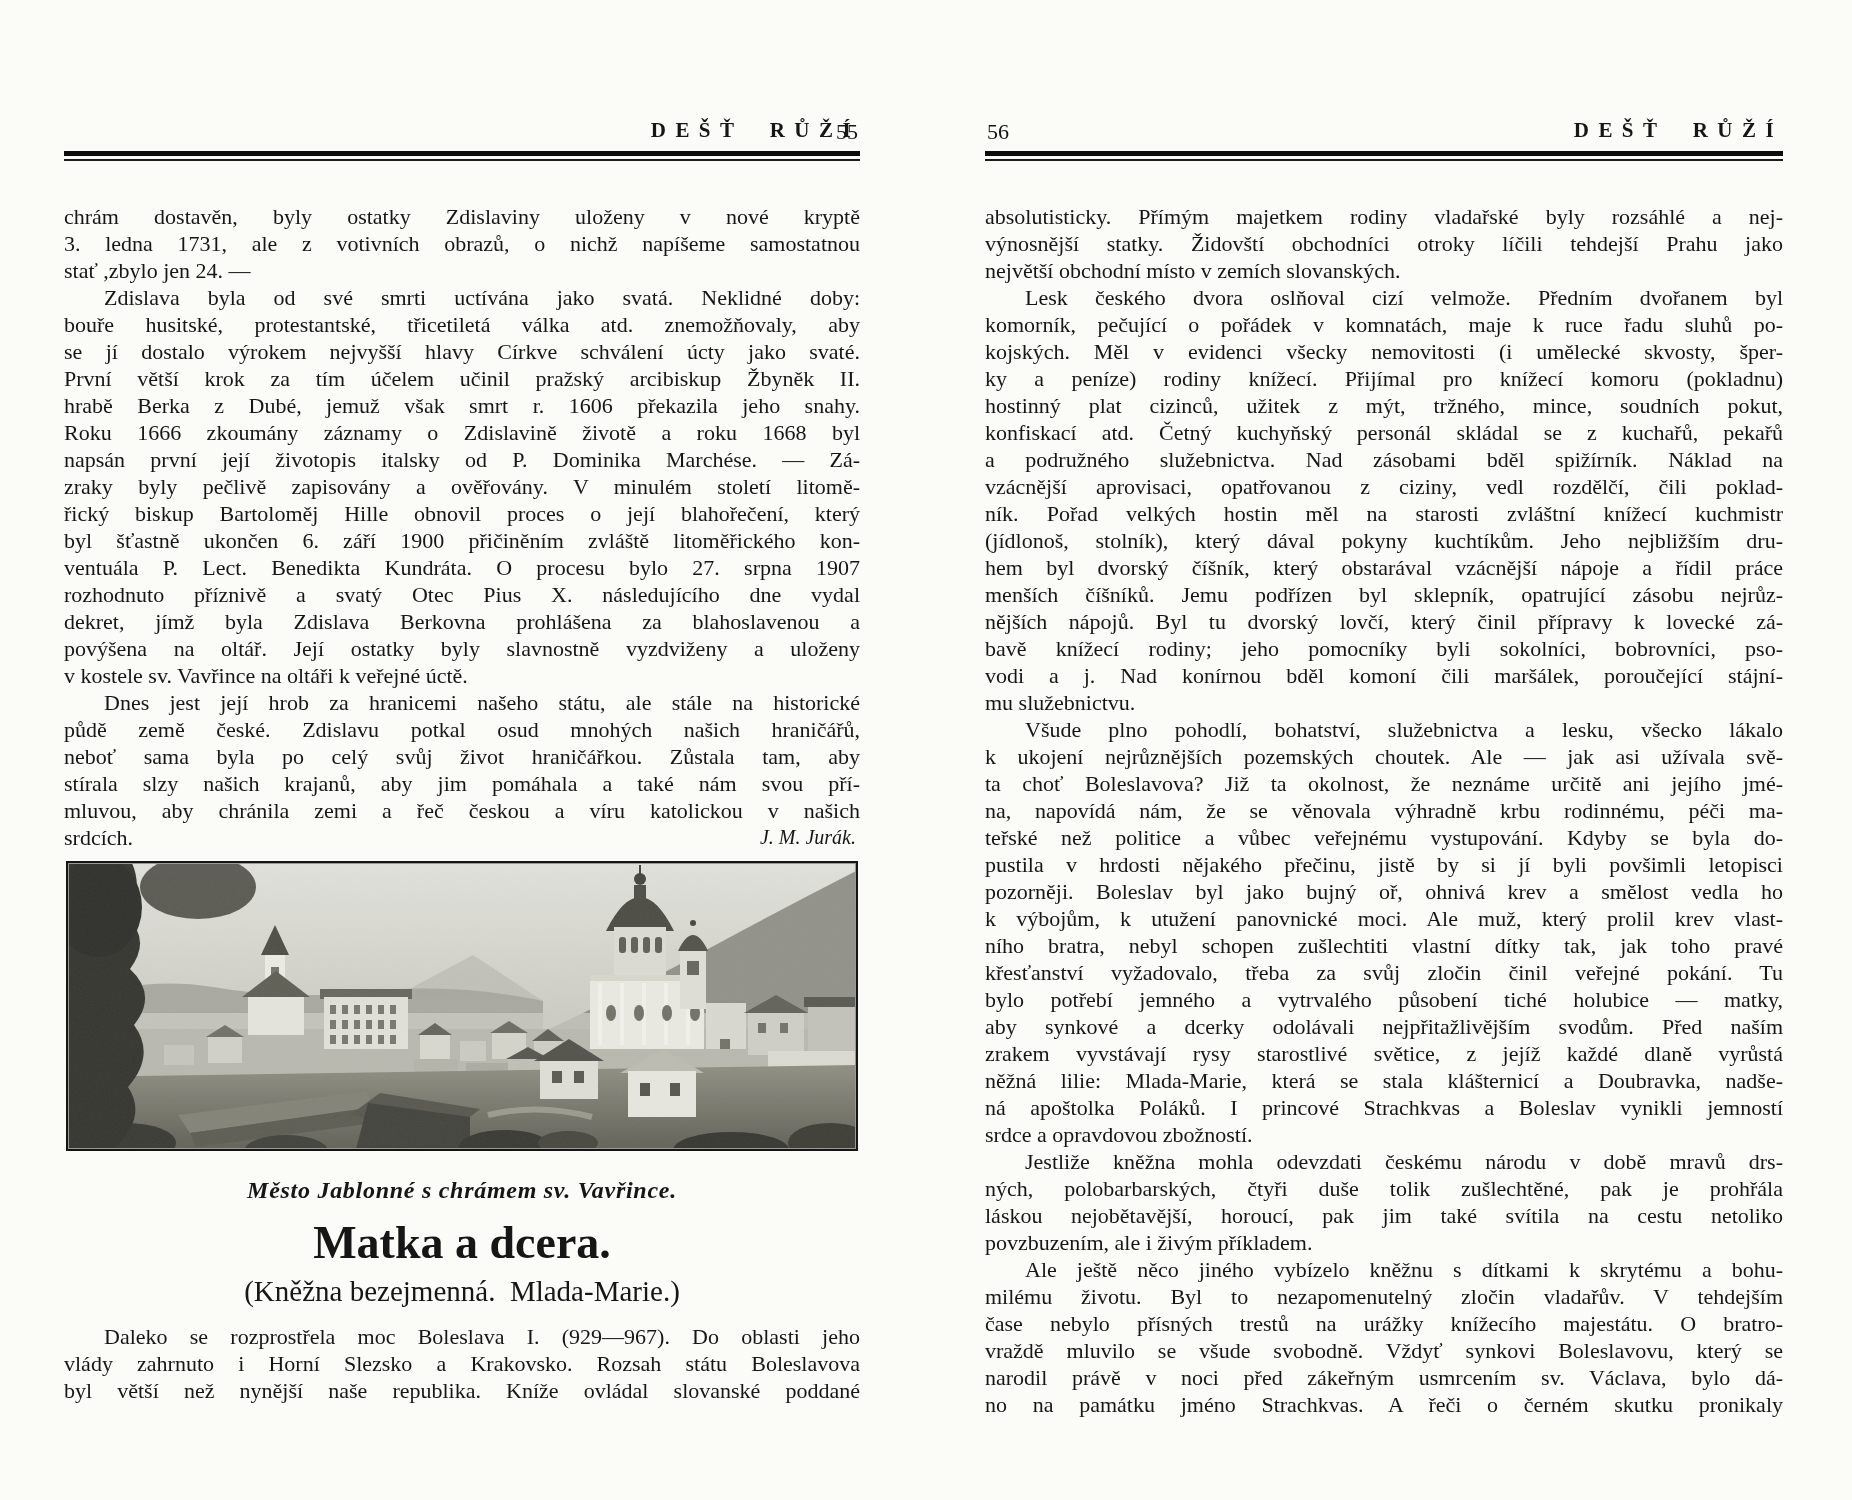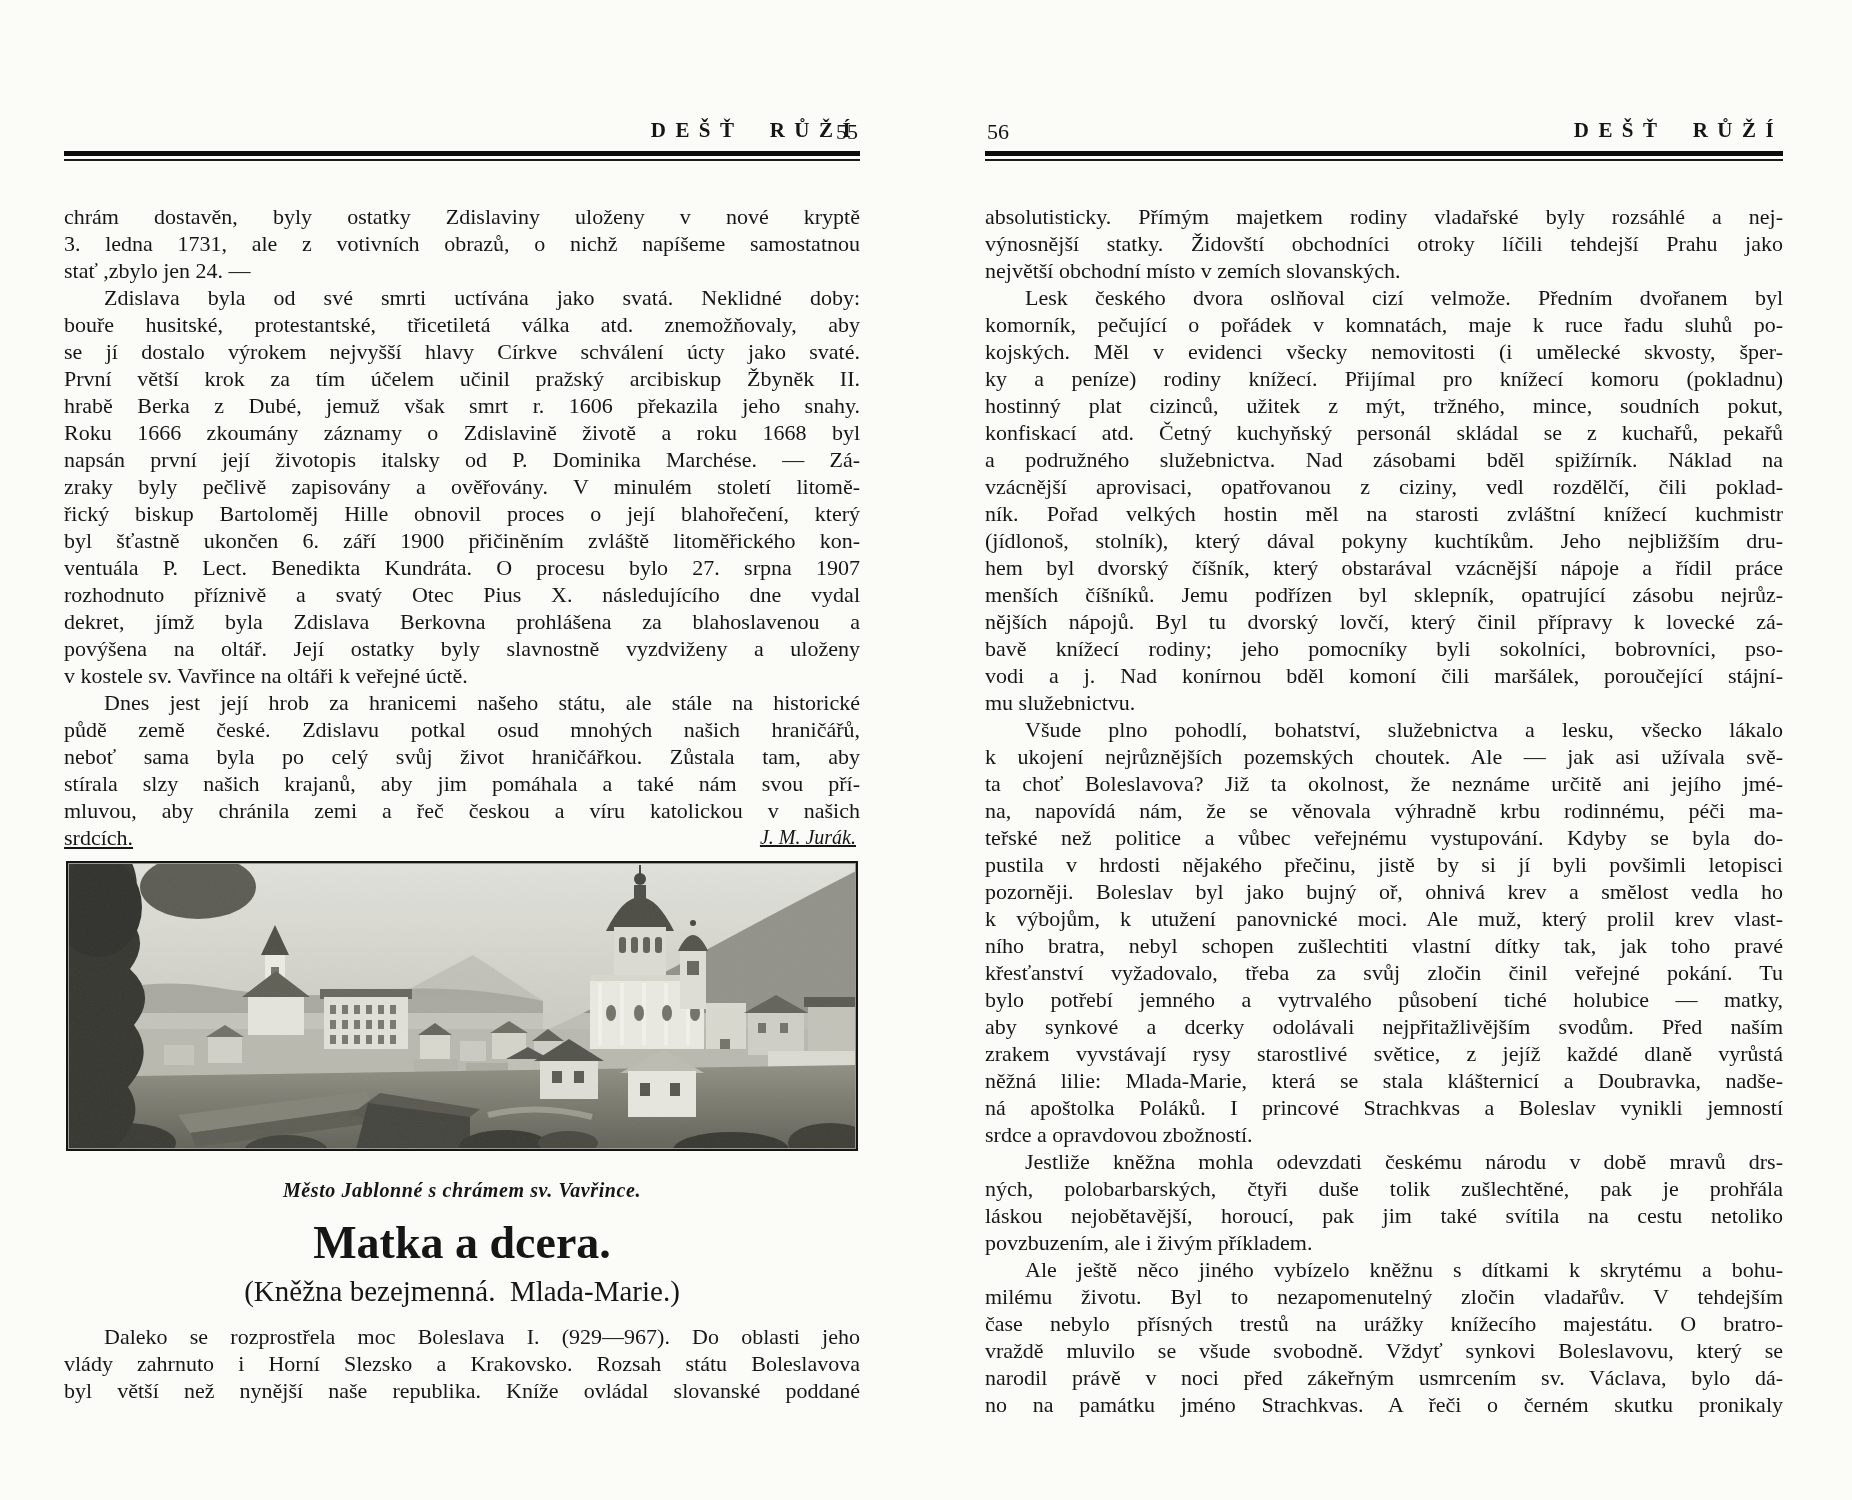--- a/index.html
+++ b/index.html
@@ -26,32 +26,32 @@
   .rule-thin{height:2px;background:#1c1c1c;margin-top:3px;}
 
   .body-text{margin-top:37px;font-size:22px;}
   .para{margin:0;}
   .tline{
     height:27px;line-height:27px;overflow:hidden;
     text-align:justify;text-align-last:justify;
   }
   .tline-indent{text-indent:40px;}
   .tline-end{text-align-last:auto;}
-  .sigrow{display:flex;justify-content:space-between;text-align:right;text-align-last:auto;text-decoration:underline;}
+  .sigrow{display:flex;justify-content:space-between;text-align:right;text-align-last:auto;}
   .signature{font-style:italic;padding-right:4px;font-size:20px;}
 
   figure{margin:10px 0 0 0;}
   .photo-frame{
     width:788px;margin-left:2px;border:2px solid #151515;
     box-shadow:inset 0 0 0 1px #8c8c82;background:#cfcfc8;
   }
   .photo-frame svg{display:block;width:788px;height:286px;}
   .caption{
     margin-top:24px;text-align:center;font-style:italic;font-weight:bold;
-    font-size:20px;letter-spacing:0.03em;height:30px;line-height:30px;
+    font-size:24px;letter-spacing:0.03em;height:30px;line-height:30px;
   }
   .chapter-title{
     margin:13px 0 0 0;text-align:center;font-weight:bold;
     font-size:46px;line-height:50px;
   }
   .chapter-subtitle{margin-top:8px;text-align:center;font-size:29px;height:31px;line-height:31px;}
   .body-after{margin-top:16px;}
 </style>
 </head>
 <body>

